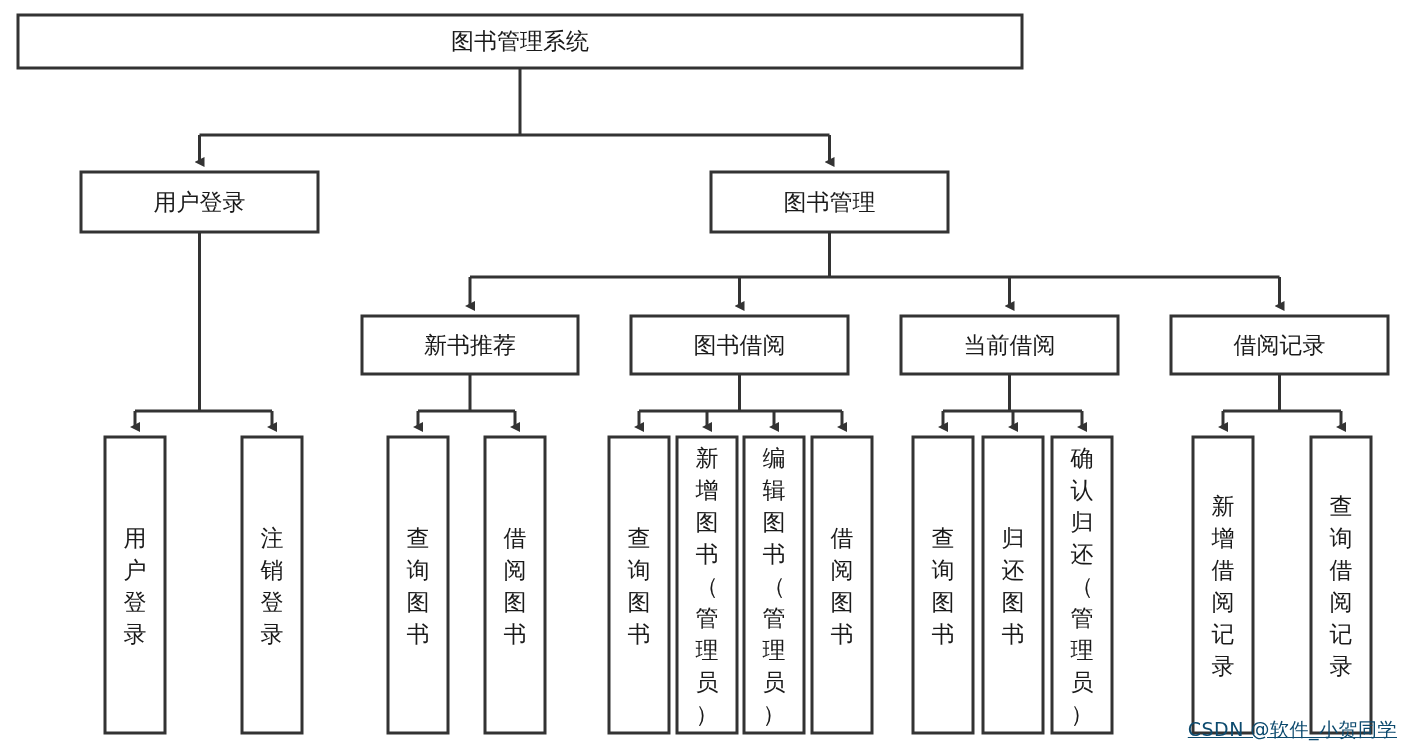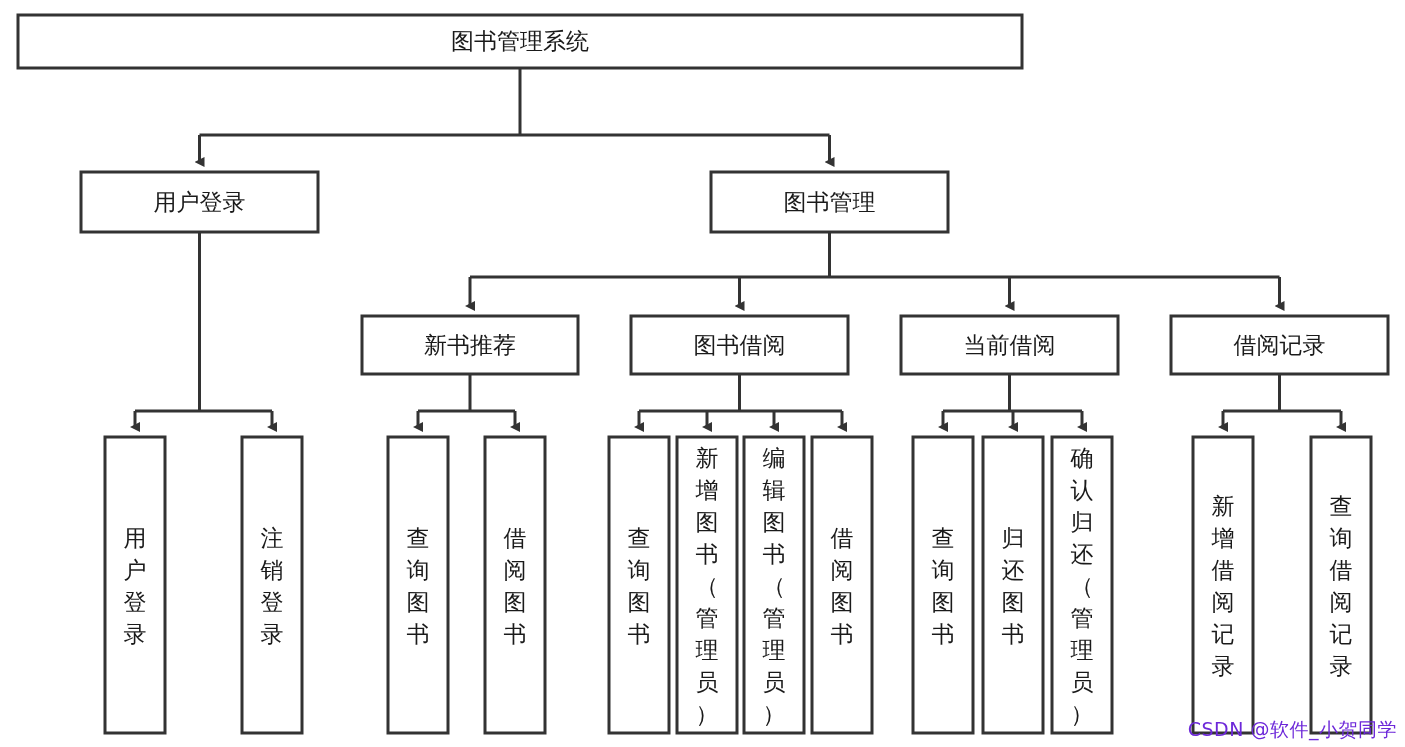--- a/index.html
+++ b/index.html
@@ -48,23 +48,24 @@
     font-family: "DejaVu Sans", "Liberation Sans", sans-serif;
     font-size: 23px;
     text-anchor: middle;
   }
   .watermark {
     position: absolute;
     right: 8px;
     bottom: 4px;
     font-family: "DejaVu Sans", "Liberation Sans", sans-serif;
     font-size: 19px;
-    color: #6d28d9;
+    color: #0c4a6e;
     white-space: nowrap;
     letter-spacing: 0.5px;
+    text-decoration: underline;
   }
 </style>
 </head>
 <body>
 
 <div id="diagram-root">
 
   <svg class="diagram" viewBox="0 0 1405 747" xmlns="http://www.w3.org/2000/svg">
     <defs>
       <marker id="arrowhead" markerWidth="10" markerHeight="10" refX="5" refY="5" orient="auto" markerUnits="userSpaceOnUse">

